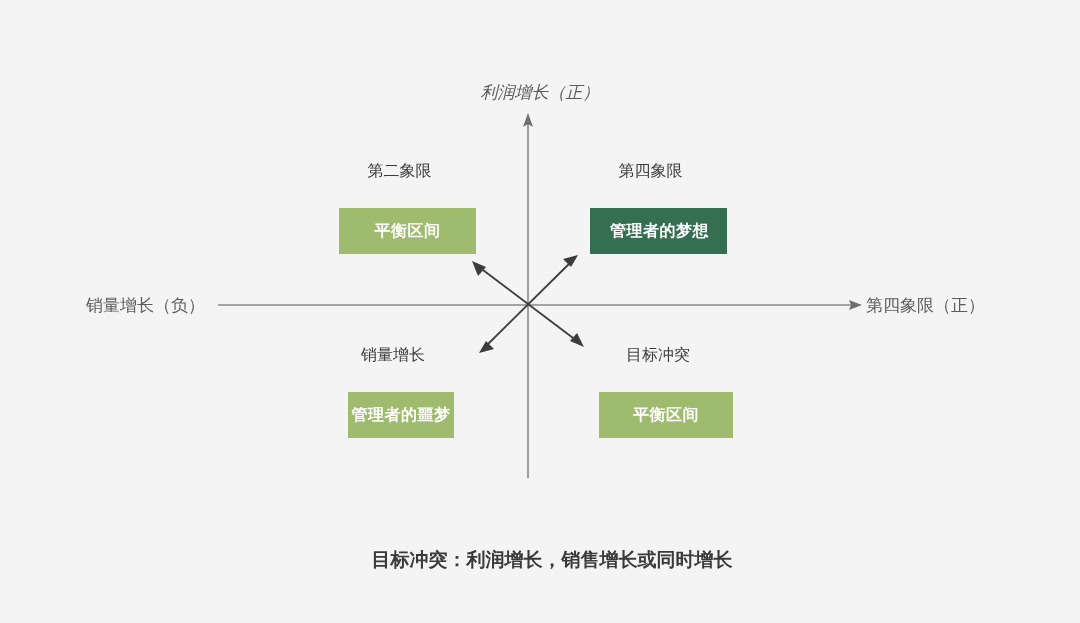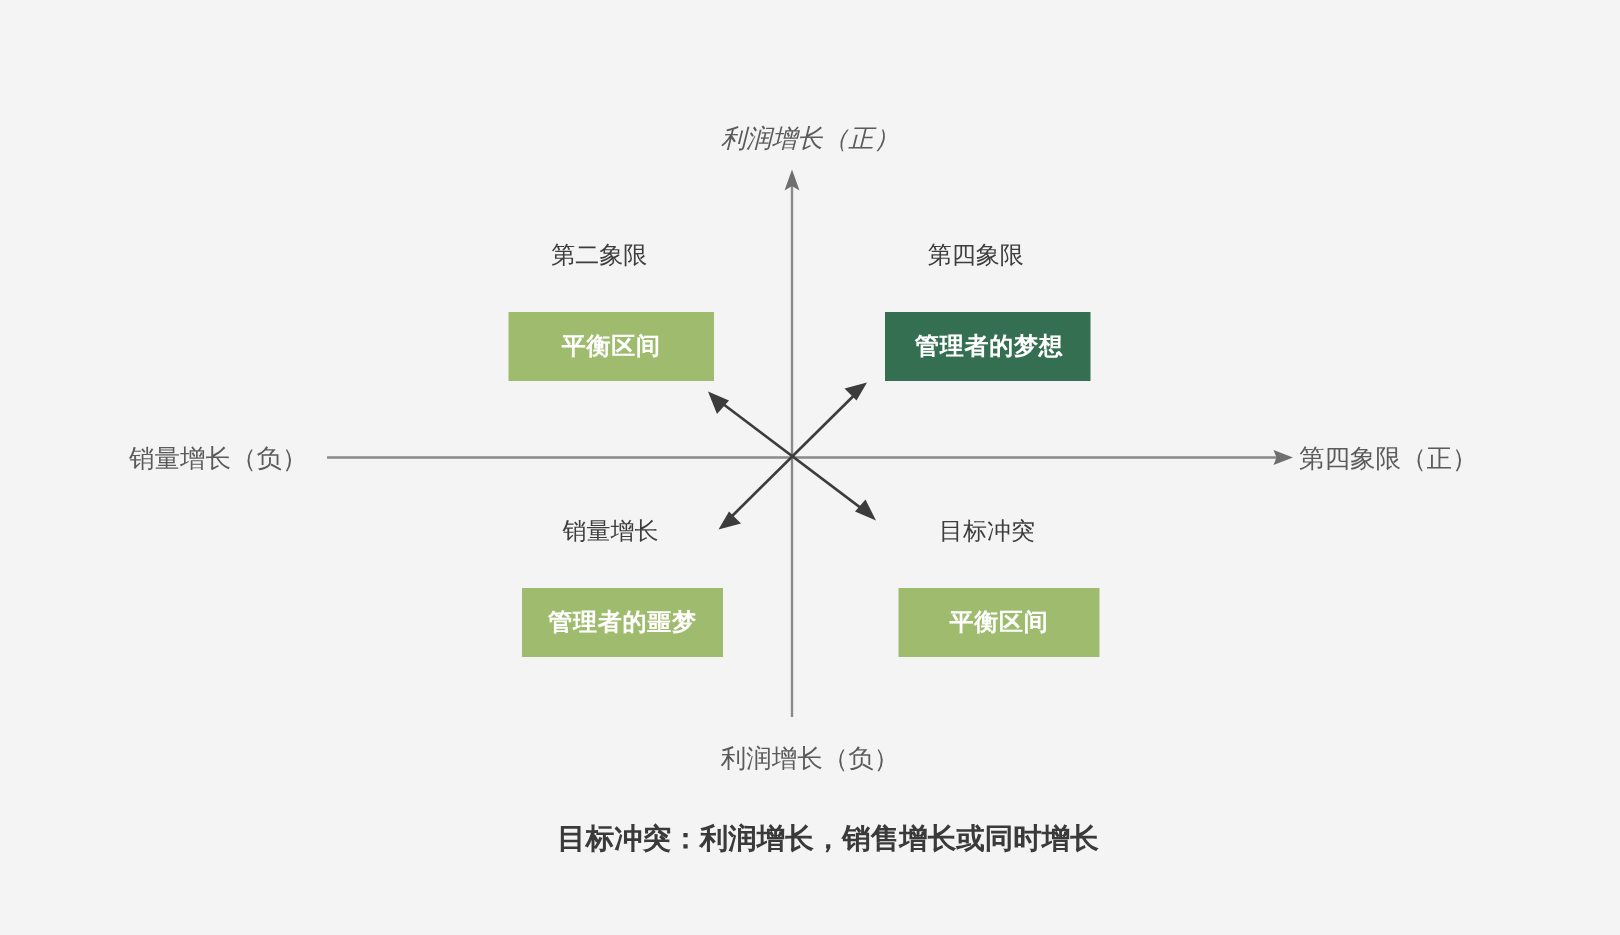--- a/index.html
+++ b/index.html
@@ -82,21 +82,21 @@
     margin-left: 16px;
   }
 
   #quadrant-2 { left: 323px; top: 163px; }
   #quadrant-2 .quadrant-box { width: 137px; }
 
   #quadrant-1 { left: 574px; top: 163px; }
   #quadrant-1 .quadrant-box { width: 137px; padding-left: 20px; }
 
   #quadrant-3 { left: 332px; top: 347px; }
-  #quadrant-3 .quadrant-box { width: 134px; }
+  #quadrant-3 .quadrant-box { width: 106px; }
 
   #quadrant-4 { left: 583px; top: 347px; }
   #quadrant-4 .quadrant-box { width: 134px; }
 
   #caption {
     position: absolute;
     left: 0; right: 0;
     top: 550px;
     text-align: center;
     color: #3a3a3a;
@@ -128,21 +128,20 @@
 
     <g stroke="#3c3c3c" stroke-width="1.8" fill="#3c3c3c">
       <line x1="475" y1="264" x2="581" y2="344"></line>
       <polygon points="472,261 478,276 486,267" stroke="none"></polygon>
       <polygon points="584,347 570,341 577,333" stroke="none"></polygon>
     </g>
   </svg>
 
   <div class="axis-label" id="label-profit-positive">利润增长（正）</div>
 
-  <div class="axis-label" id="label-profit-negative">利润增长（负）</div>
 
   <div class="axis-label" id="label-sales-negative">销量增长（负）</div>
 
   <div class="axis-label" id="label-sales-positive">第四象限（正）</div>
 
   <div class="quadrant" id="quadrant-2">
     <div class="quadrant-title">第二象限</div>
     <div class="quadrant-box" style="background-color: rgb(159, 188, 110);">平衡区间</div>
   </div>
 

